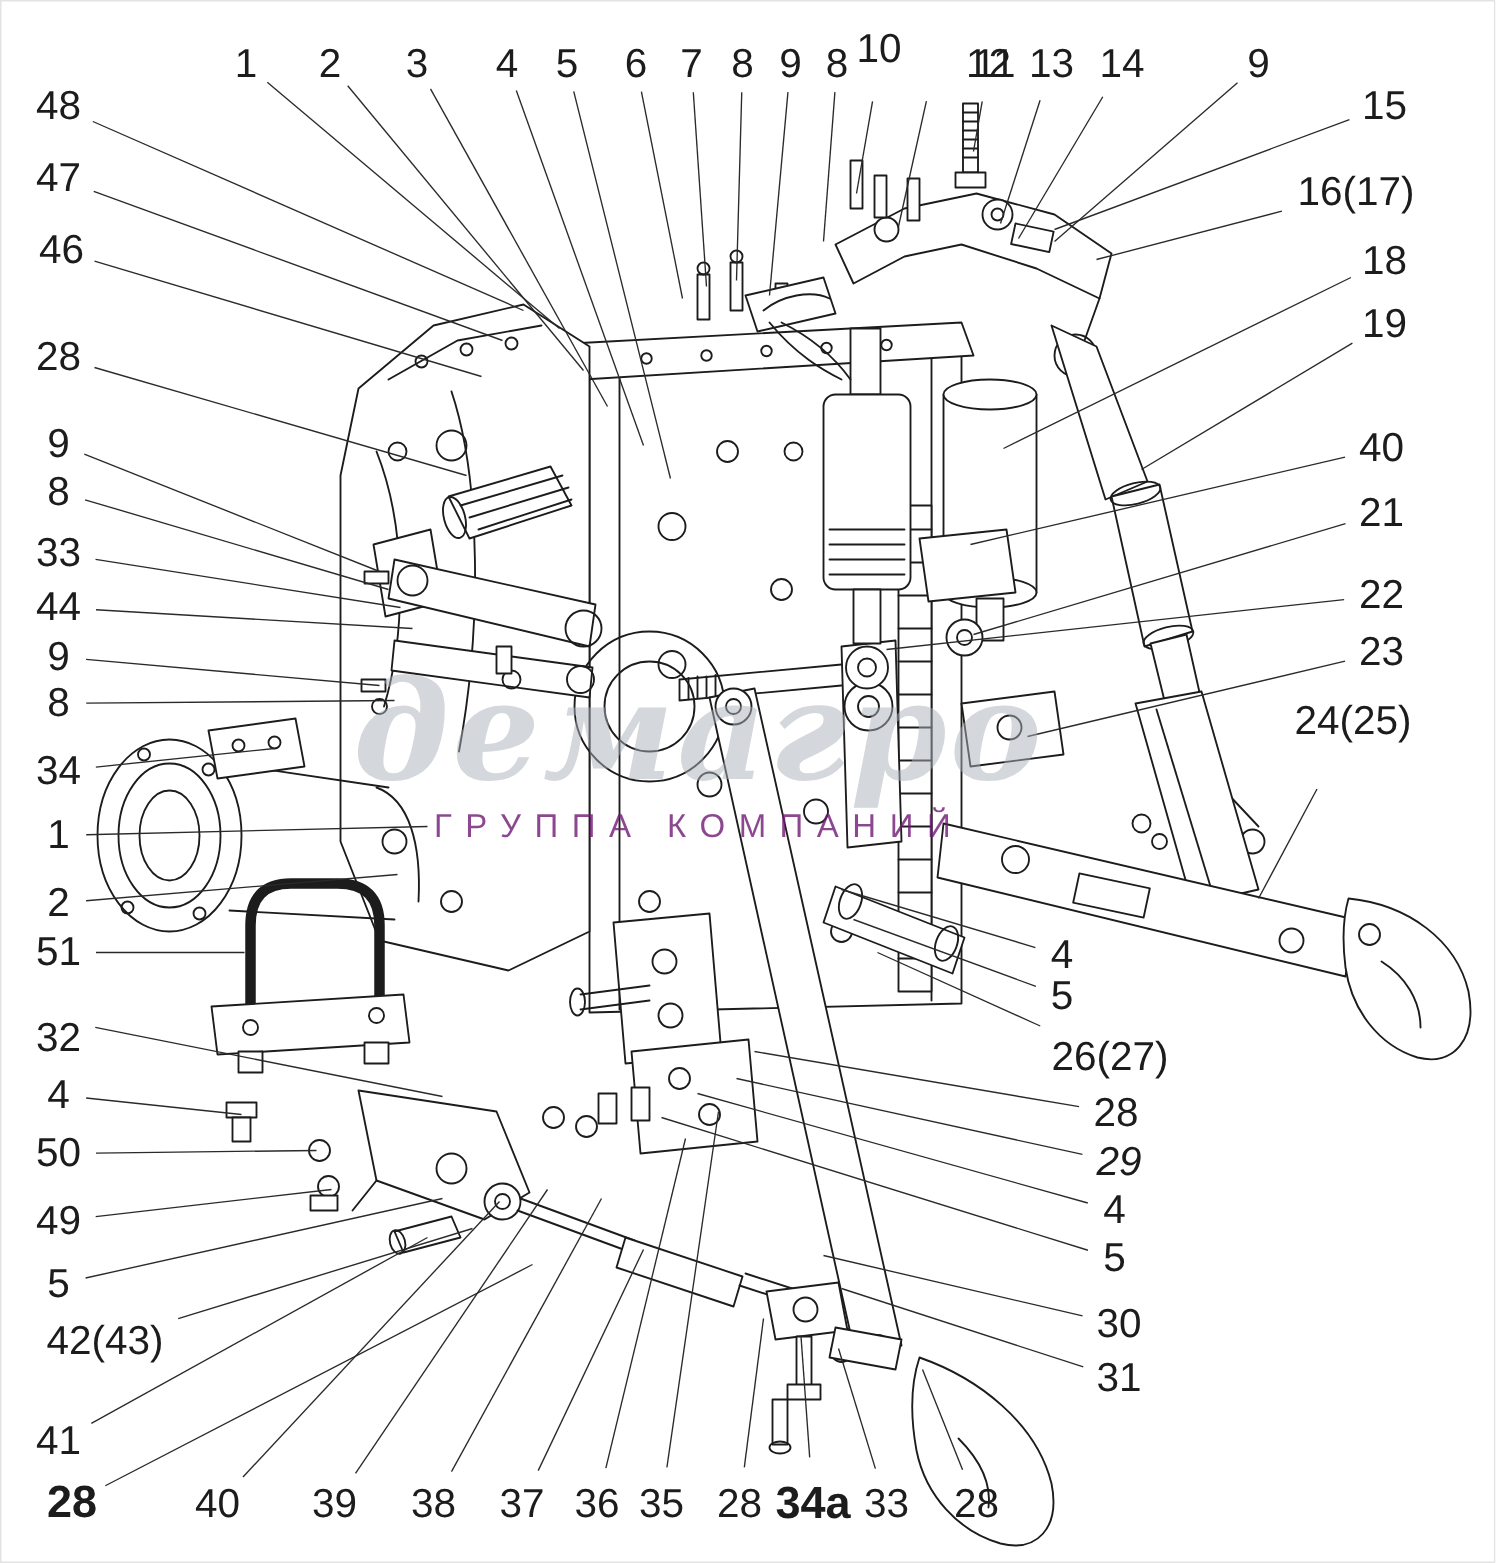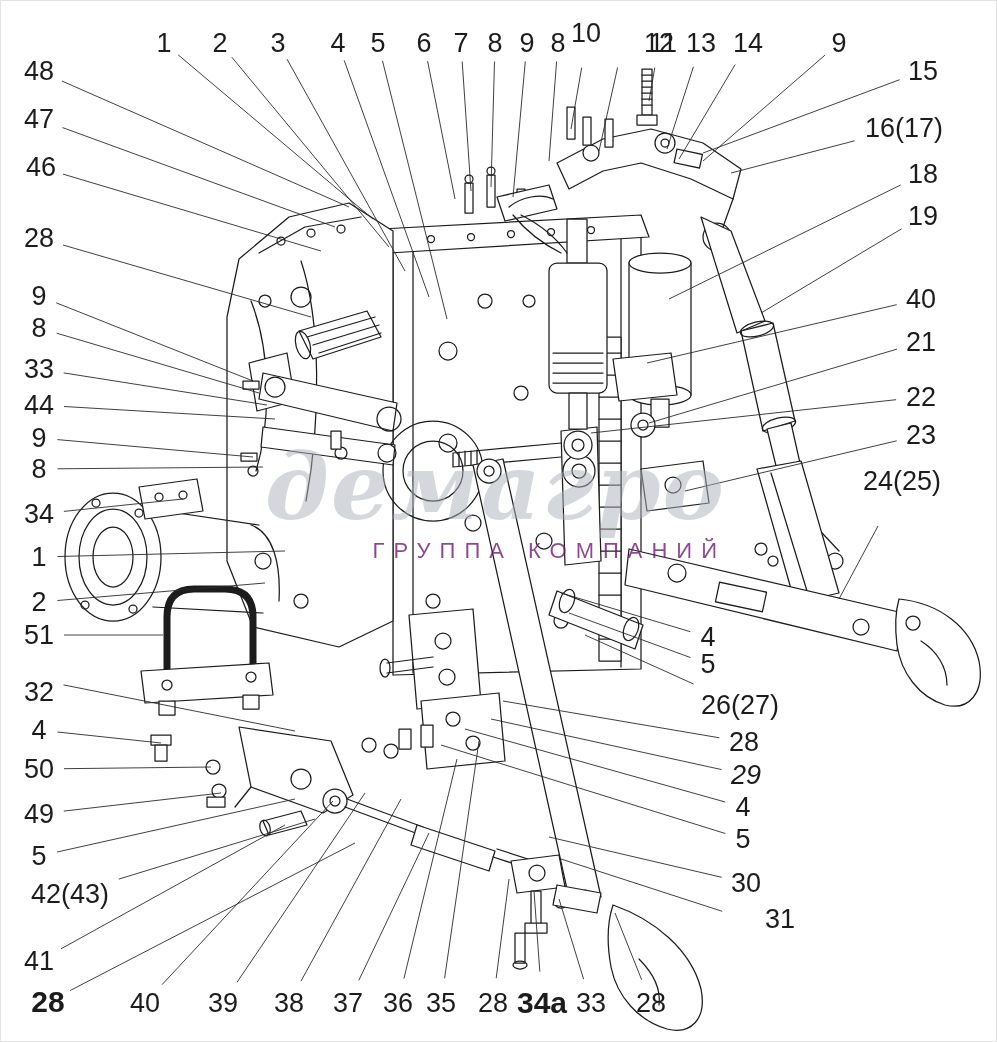--- a/index.html
+++ b/index.html
@@ -9,21 +9,21 @@
     font-family:"Liberation Sans",sans-serif;
   }
   .stage svg.draw{position:absolute;left:0;top:0;width:997px;height:1042px;}
   .callout{
     position:absolute;transform:translate(-50%,-50%);
     font-size:27px;line-height:1;color:#1c1c1c;white-space:nowrap;
     font-family:"Liberation Sans",sans-serif;
   }
   .callout.bold{font-weight:bold;font-size:30px;}
   .watermark{
-    position:absolute;left:205px;top:438px;width:520px;text-align:right;
+    position:absolute;left:205px;top:438px;width:520px;text-align:center;
     pointer-events:none;
   }
   .wm-main{
     font-family:"DejaVu Serif",serif;font-style:italic;font-weight:bold;
     font-size:92px;line-height:1.05;opacity:.5;letter-spacing:2px;
   }
   .wm-sub{
     font-family:"Liberation Sans",sans-serif;font-size:22px;letter-spacing:9px;
     opacity:.8;margin-top:2px;
   }
@@ -362,21 +362,21 @@
       <span class="callout" style="left: 920px; top: 434px;">23</span>
       <span class="callout" style="left: 901px; top: 480px;">24(25)</span>
       <span class="callout" style="left: 707px; top: 636px;">4</span>
       <span class="callout" style="left: 707px; top: 663px;">5</span>
       <span class="callout" style="left: 739px; top: 704px; text-align: center;">26(27)</span>
       <span class="callout" style="left: 743px; top: 741px;">28</span>
       <span class="callout" style="left: 745px; top: 774px; font-style: italic;">29</span>
       <span class="callout" style="left: 742px; top: 806px;">4</span>
       <span class="callout" style="left: 742px; top: 838px;">5</span>
       <span class="callout" style="left: 745px; top: 882px;">30</span>
-      <span class="callout" style="left: 779px; top: 918px;">31</span>
+      <span class="callout" style="left: 745px; top: 918px;">31</span>
       <span class="callout" style="left: 144px; top: 1002px;">40</span>
       <span class="callout" style="left: 222px; top: 1002px;">39</span>
       <span class="callout" style="left: 288px; top: 1002px;">38</span>
       <span class="callout" style="left: 347px; top: 1002px;">37</span>
       <span class="callout" style="left: 397px; top: 1002px;">36</span>
       <span class="callout" style="left: 440px; top: 1002px;">35</span>
       <span class="callout" style="left: 492px; top: 1002px;">28</span>
       <span class="callout bold" style="left: 541px; top: 1002px;">34a</span>
       <span class="callout" style="left: 590px; top: 1002px;">33</span>
       <span class="callout" style="left: 650px; top: 1002px;">28</span>

